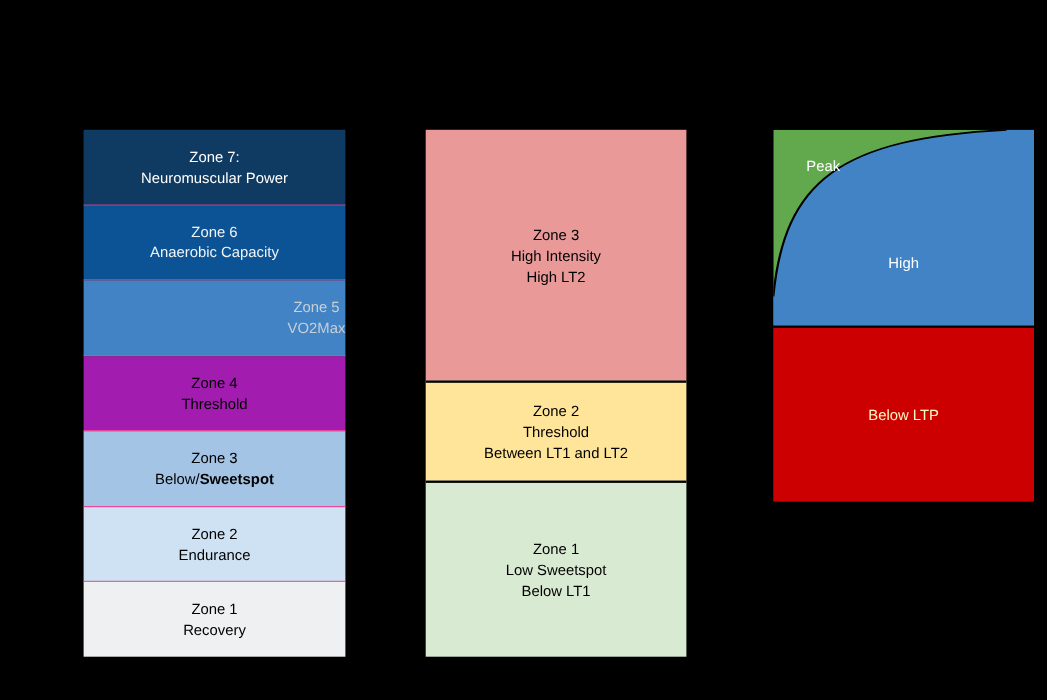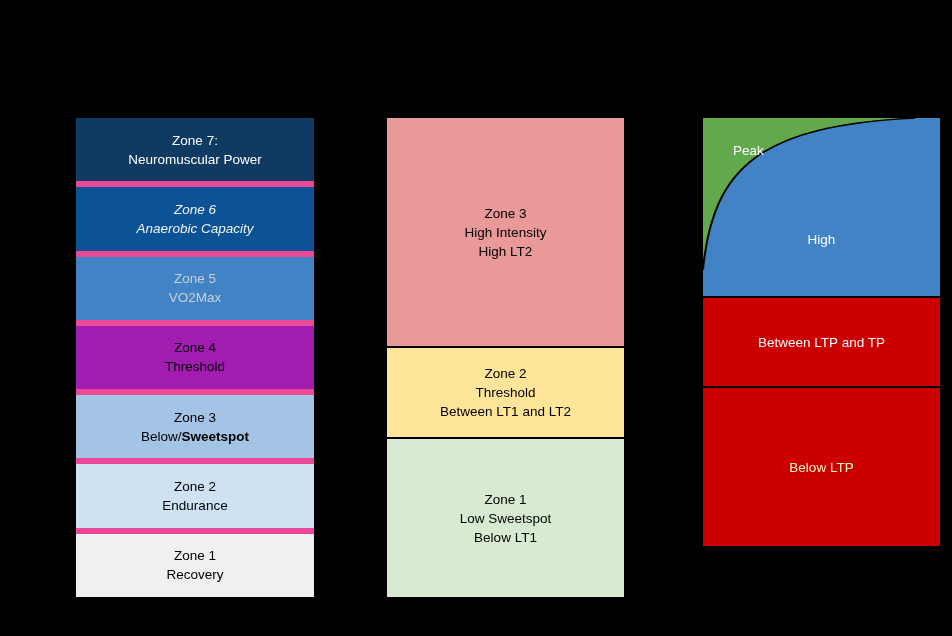--- a/index.html
+++ b/index.html
@@ -7,21 +7,21 @@
     width:952px;height:636px;position:relative;overflow:hidden;
     font-family:"Liberation Sans",sans-serif;
   }
   .col{position:absolute;top:118px;height:479px;box-sizing:border-box;display:flex;flex-direction:column;}
   #col-seven{left:76px;width:238px;}
   #col-three{left:387px;width:237px;}
   #col-power{left:703px;width:237px;}
 
   .zone{
     flex:1;display:flex;flex-direction:column;align-items:center;justify-content:center;
-    text-align:center;font-size:13.5px;line-height:19px;border-bottom:6px solid #ec4899;
+    text-align:center;font-size:13.5px;line-height:19px;border-bottom:1px solid #ec4899;
     box-sizing:border-box;
   }
   .zone:last-child{border-bottom:none;}
 
   .seg{
     display:flex;flex-direction:column;align-items:center;justify-content:center;
     text-align:center;font-size:13.5px;line-height:19px;box-sizing:border-box;
   }
   .bt{border-top:2px solid #000;}
   .h228{height:228px}.h91{height:91px}.h160{height:160px}
@@ -36,26 +36,26 @@
 <body style="background: rgb(0, 0, 0);">
 
 <div class="col" id="col-seven">
   <div class="zone" style="background: rgb(15, 58, 97);">
     <div style="color: rgb(255, 255, 255);">
       <span>Zone 7:</span><br>
       <span>Neuromuscular Power</span>
     </div>
   </div>
   <div class="zone" style="background: rgb(11, 83, 148);">
-    <div style="color: rgb(241, 243, 244); font-style: italic;">
+    <div style="color: rgb(241, 243, 244);">
       <span>Zone 6</span><br>
       <span>Anaerobic Capacity</span>
     </div>
   </div>
-  <div class="zone" style="background: rgb(65, 131, 196);">
+  <div class="zone" style="background: rgb(65, 131, 196); align-items: flex-end;">
     <div style="color: rgb(201, 207, 214);">
       <span>Zone 5</span><br>
       <span>VO2Max</span>
     </div>
   </div>
   <div class="zone" style="background: #a21caf;">
     <div style="color: rgb(0, 0, 0);">
       <span>Zone 4</span><br>
       <span>Threshold</span>
     </div>
@@ -107,19 +107,16 @@
 <div class="col" id="col-power">
   <div id="curve-area" class="h229">
     <svg viewBox="0 0 237 229" preserveAspectRatio="none">
       <rect x="0" y="0" width="237" height="229" style="fill: rgb(98, 168, 77);"></rect>
       <path d="M 0 195 C 10 60 60 10 212 0 L 237 0 L 237 229 L 0 229 Z" style="fill: rgb(65, 131, 196);"></path>
       <path d="M 0 195 C 10 60 60 10 212 0" fill="none" stroke-width="2" style="stroke: rgb(0, 0, 0);"></path>
     </svg>
     <div class="peak-label" style="color: rgb(255, 255, 255);">Peak</div>
     <div class="high-label" style="color: rgb(255, 255, 255);">High</div>
   </div>
-  <div class="seg h90 bt" style="background: rgb(204, 0, 0);">
-    <span style="color: rgb(255, 255, 255);">Between LTP and TP</span>
-  </div>
   <div class="seg h160 bt" style="background: rgb(204, 0, 0);">
     <span style="color: #fef9c3;">Below LTP</span>
   </div>
 </div>
 
 </body></html>

